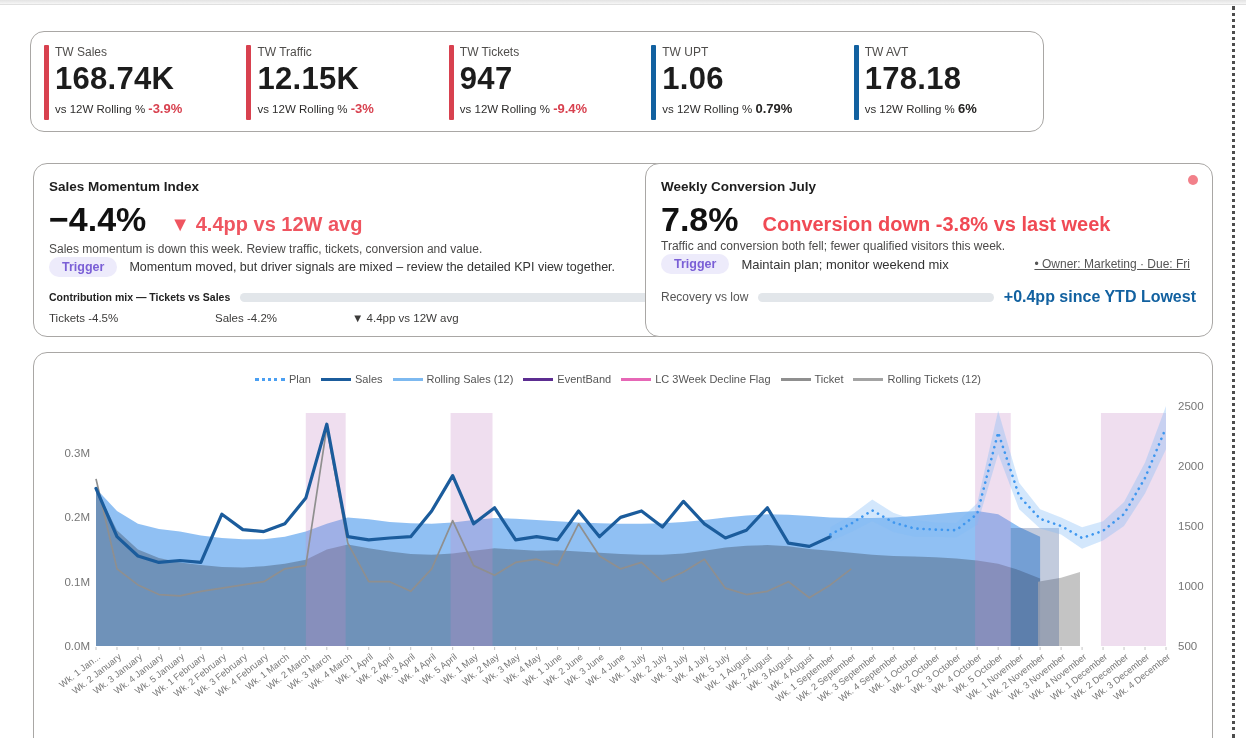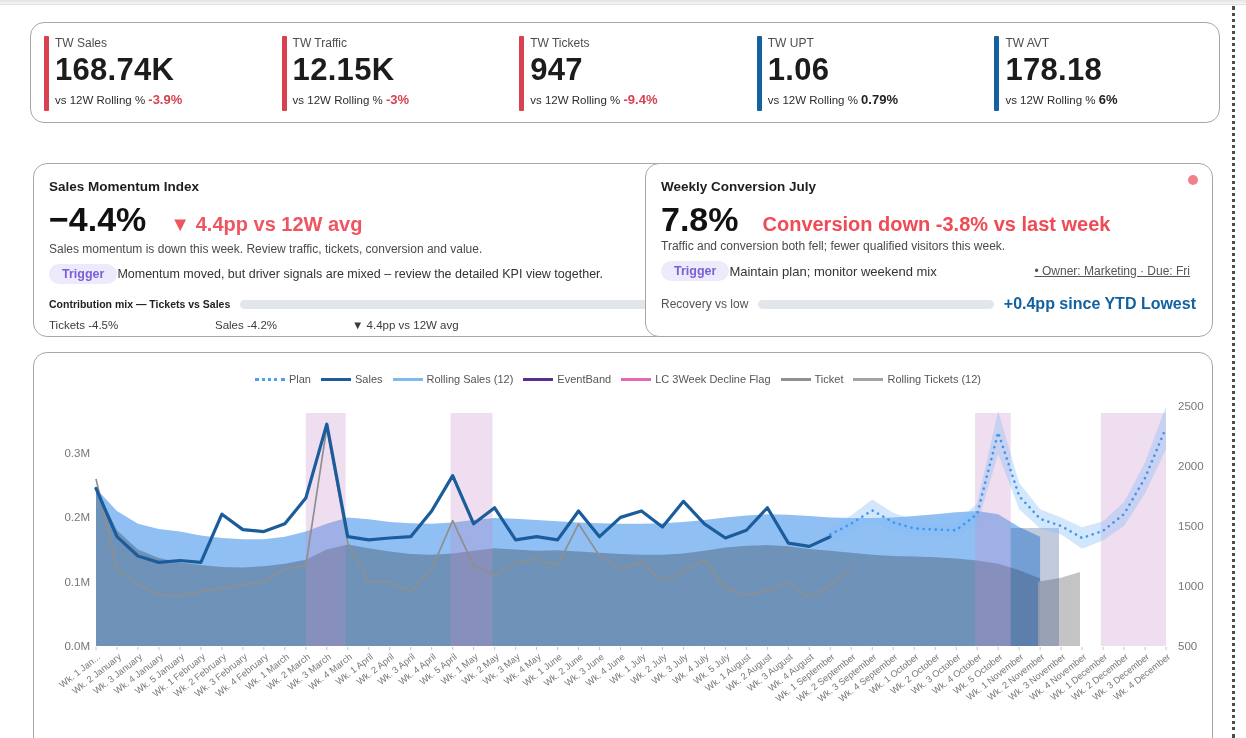--- a/index.html
+++ b/index.html
@@ -5,35 +5,35 @@
   * { margin:0; padding:0; box-sizing:border-box; }
   html,body { background:#fff; }
   body { font-family:"Liberation Sans","DejaVu Sans",sans-serif; width:1246px; height:738px; position:relative; overflow:hidden; color:#252423; }
   .top-edge { position:absolute; left:0; top:0; width:100%; height:5px;
     background:linear-gradient(#e3e3e3,#f6f6f6); border-bottom:1px solid #e0e0e0; }
   .page-edge { position:absolute; left:1232px; top:6px; bottom:0; width:0;
     border-left:3px dotted #4d4d4d; }
   .card { position:absolute; background:#fff; border:1px solid #a9a7a5; border-radius:14px; }
 
   
-  .kpi-strip { left:30px; top:22px; width:1190px; height:101px; display:flex; }
+  .kpi-strip { left:30px; top:31px; width:1014px; height:101px; display:flex; }
   .kpi { flex:1; position:relative; padding:13px 8px 0 24px; }
   .kpi .accent { position:absolute; left:13px; top:13px; width:5px; height:75px; border-radius:1px; }
   .kpi-label { font-size:12px; color:#4f4d4b; margin-bottom:2px; }
   .kpi-value { font-size:31px; font-weight:600; color:#1c1c1c; letter-spacing:.3px; line-height:36px; }
   .kpi-sub { font-size:11.5px; color:#2e2d2c; margin-top:4px; }
   .kpi-sub b { font-size:13px;text-align:right; }
 
   
   .ins-title { font-size:13.5px; font-weight:bold; color:#1d1d1d; }
   .big-row { display:flex; align-items:baseline; gap:24px; margin-top:6px; }
   .big-val { font-size:34px; font-weight:700; color:#111; }
   .big-delta { font-size:20px; font-weight:700; }
   .desc { font-size:12px; color:#4b4a49; margin-top:3px; }
-  .trig-row { display:flex; align-items:center; margin-top:8px; }
+  .trig-row { display:flex; align-items:center; margin-top:1px; gap:12px; }
   .pill { background:#edebfb; color:#7a5fd6; font-size:12.5px; font-weight:bold;
     padding:3px 13px; border-radius:11px; }
   .trig-text { font-size:12.5px; color:#333; }
   .owner { font-size:12px; color:#555; margin-left:auto; padding-right:6px;text-decoration:underline; }
   .bar-row { display:flex; align-items:center; margin-top:14px; gap:10px; }
   .bar-label { font-size:10.5px; font-weight:bold; color:#222; white-space:nowrap; }
   .bar-label2 { font-size:12px; color:#555; white-space:nowrap; }
   .track { flex:1; height:9px; background:#e2e6ea; border-radius:5px; overflow:hidden; }
   .fill { height:100%; border-radius:5px; }
   .foot-row { display:flex; font-size:11.5px; color:#3c3b3a; margin-top:9px; }

